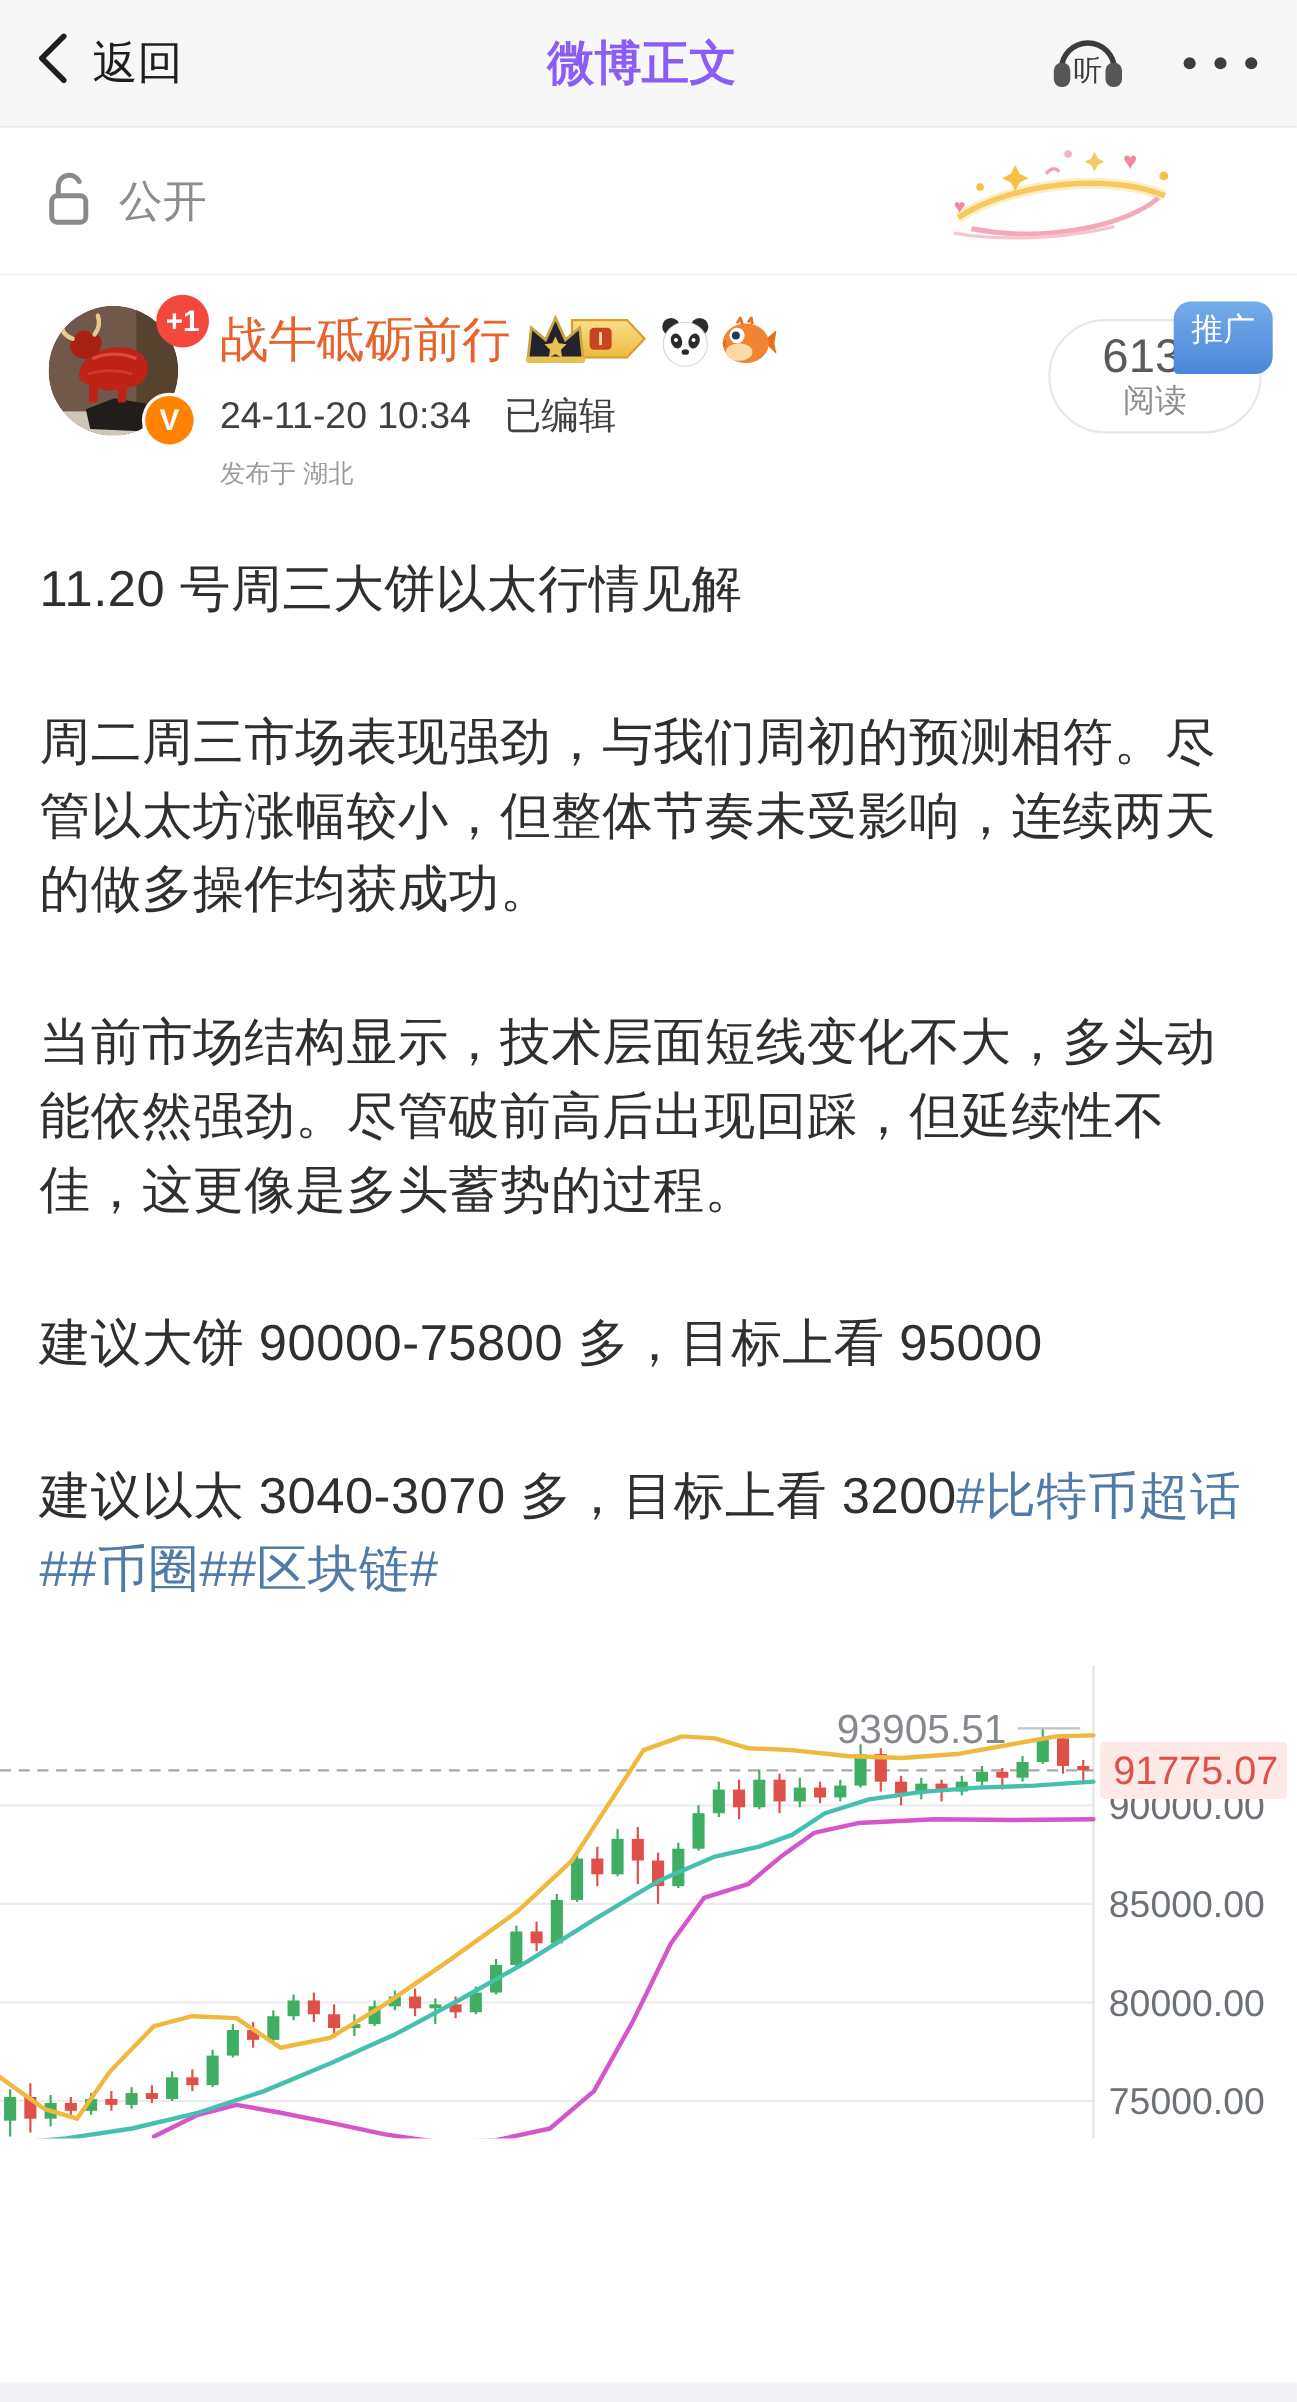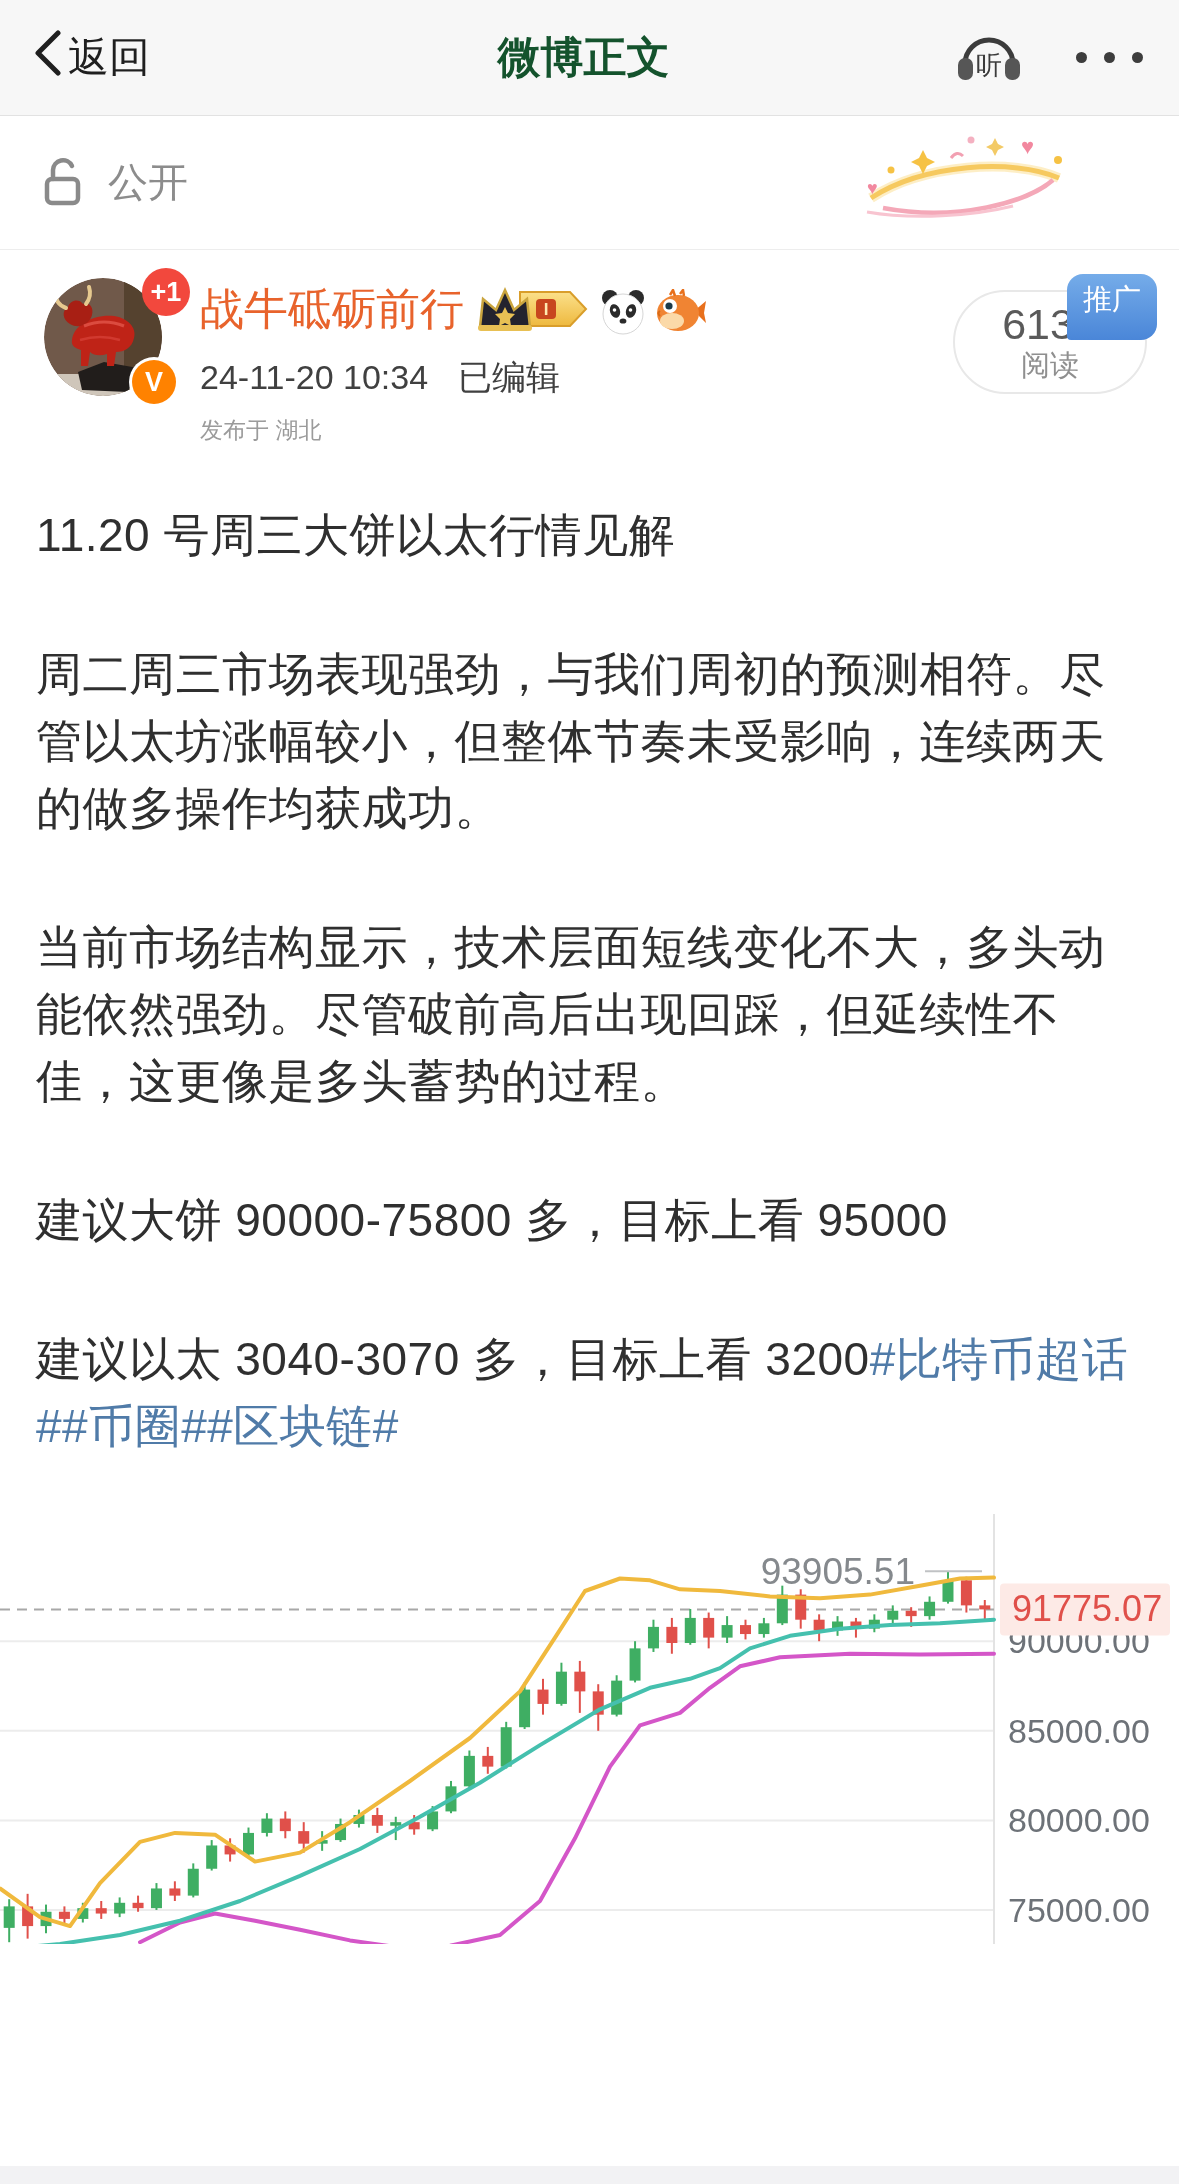--- a/index.html
+++ b/index.html
@@ -7,24 +7,24 @@
     width:1179px;height:2184px;position:relative;overflow:hidden;
     background:#ffffff;
     font-family:"Liberation Sans","DejaVu Sans",sans-serif;
     -webkit-font-smoothing:antialiased;
   }
   
   .navbar{
     height:115px;background:#f7f7f7;border-bottom:1px solid #e2e2e2;
     display:flex;align-items:center;position:relative;
   }
-  .nav-back{display:flex;align-items:center;gap:6px;margin-left:34px;color:#1f1f1f;font-size:41px;}
+  .nav-back{display:flex;align-items:center;gap:22px;margin-left:34px;color:#1f1f1f;font-size:41px;}
   .nav-title{
     position:absolute;left:0;right:12px;text-align:center;
-    font-size:43px;font-weight:bold;color:#14532d;pointer-events:none;
+    font-size:43px;font-weight:bold;color:#8b5cf6;pointer-events:none;
   }
   .nav-right{position:absolute;right:36px;display:flex;align-items:center;gap:54px;}
   .dots{display:flex;gap:17px;}
   .dots i{width:11px;height:11px;border-radius:50%;background:#3d3d3d;display:block;}
   
   .visrow{
     height:133px;background:#fff;border-bottom:1px solid #ededed;
     display:flex;align-items:center;position:relative;
   }
   .visrow .lock{margin-left:40px;}

